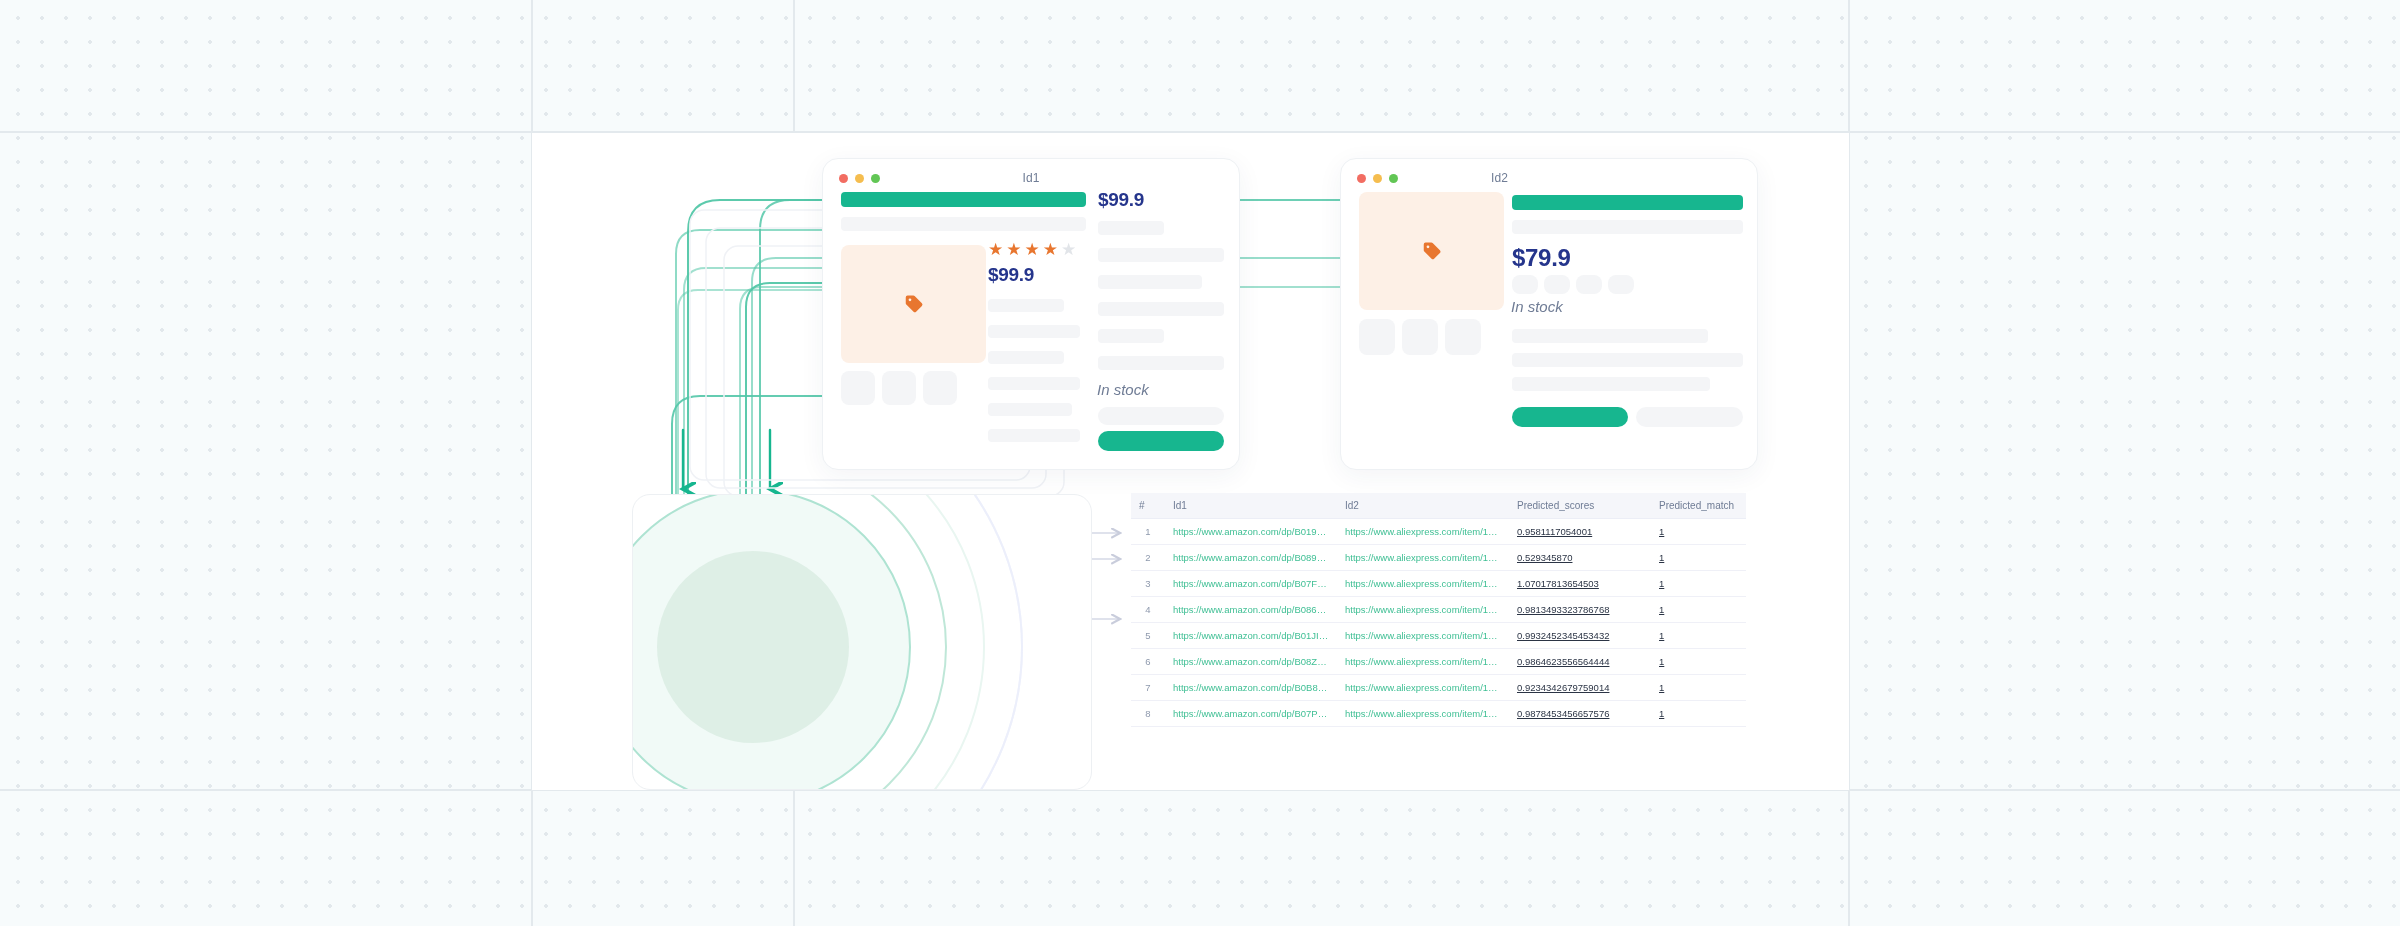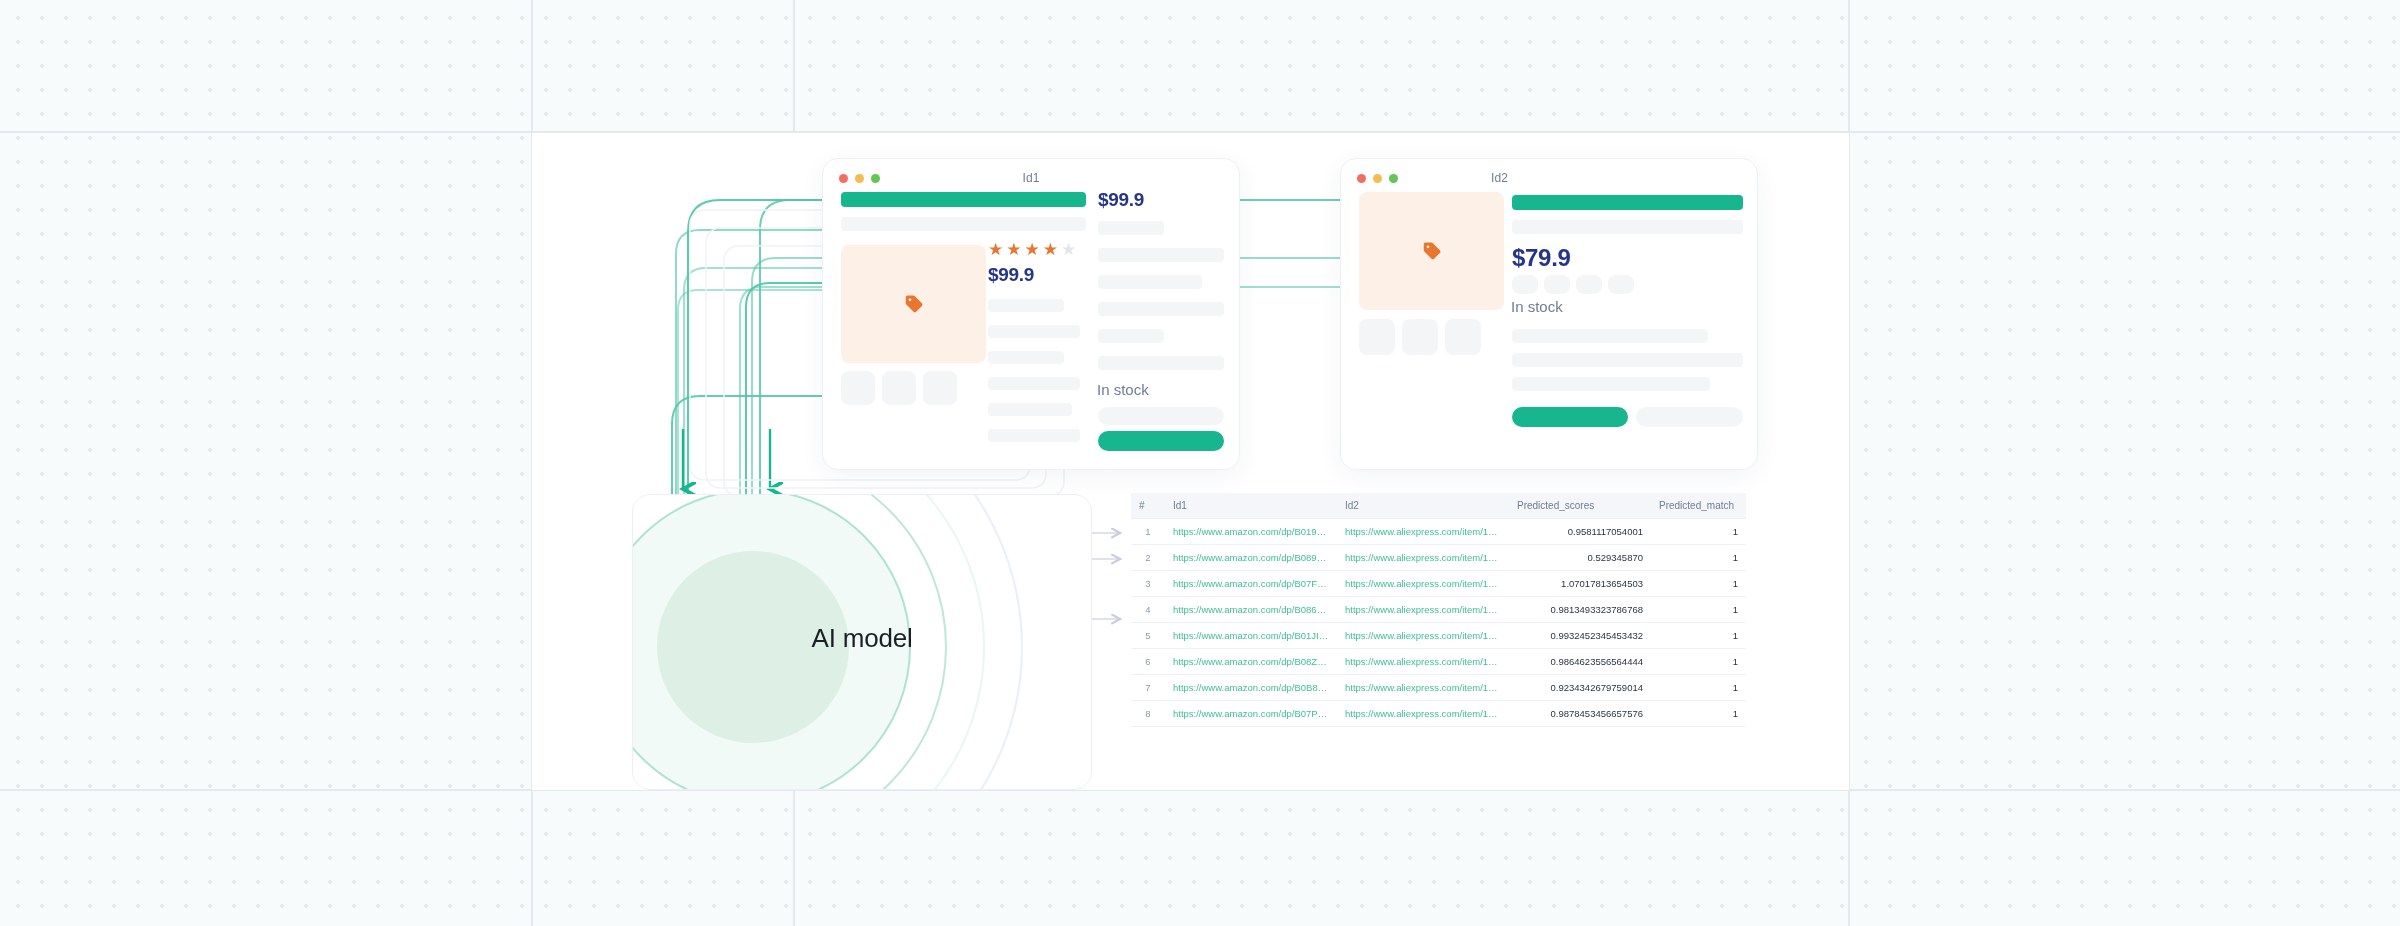--- a/index.html
+++ b/index.html
@@ -60,21 +60,21 @@
   .bar-green { position:absolute; background:#17b68f; border-radius:4px; }
   .btn-green { position:absolute; background:#17b68f; border-radius:999px; }
   .img-ph {
     position:absolute; background:#fdf0e6; border-radius:8px;
     display:flex; align-items:center; justify-content:center;
   }
   .price {
     position:absolute; color:#25358c; font-weight:bold; letter-spacing:-.3px;
   }
   .instock {
-    position:absolute; color:#6f7c95; font-size:15px;
+    position:absolute; color:#6f7c95; font-size:15px;font-style:italic;
   }
   .stars { position:absolute; display:flex; gap:3px; font-size:17px; line-height:1; }
   .st-on { color:#e8762f; }
   .st-off { color:#e2e5e9; }
 
   
   #ai-node {
     position:absolute; left:632px; top:494px;
     width:460px; height:296px;
     background:#ffffff;
@@ -112,21 +112,21 @@
   #res-table tbody td {
     padding:7px 8px;
     border-bottom:1px solid #eff0f7;
     color:#2b3445;
     white-space:nowrap;
     overflow:hidden;
     text-overflow:ellipsis;
   }
   #res-table tbody td.idx { color:#8e99ad; text-align:center; font-size:9.5px; }
   #res-table tbody td.url { color:#3fbf94; }
-  #res-table tbody td.num { text-align:right; color:#2b3445; }
+  #res-table tbody td.num { text-align:left; color:#2b3445;text-decoration:underline; }
   #res-table col.c-idx { width:34px; }
   #res-table col.c-id1 { width:172px; }
   #res-table col.c-id2 { width:172px; }
   #res-table col.c-sc  { width:142px; }
   #res-table col.c-mt  { width:95px; }
 </style>
 </head>
 <body>
 
 <div id="stage">
@@ -269,21 +269,20 @@
     <div class="sk sk-pill" style="left:295px; top:248px; width:107px; height:20px;"></div>
   </div>
 
   <div id="ai-node">
     <div class="ring" style="left:-150px; top:-118px; width:540px; height:540px; border:2px solid #eceffb;"></div>
     <div class="ring" style="left:-112px; top:-80px; width:464px; height:464px; border:2px solid #e9f6f1;"></div>
     <div class="ring" style="left:-74px; top:-42px; width:388px; height:388px; border:2px solid #bfe7d8;"></div>
     <div class="ring" style="left:-38px; top:-6px; width:316px; height:316px; border:2px solid #aee3d2; background:#f1faf7;"></div>
     <div class="ring" style="left:24px; top:56px; width:192px; height:192px; background:#deefe6;"></div>
     <div class="ring" style="left:-150px; top:-118px; width:540px; height:540px; border:2px solid #eceffb; opacity:.55;"></div>
-    <div id="ai-label">AI model</div>
   </div>
 
   <div id="res-table">
     <table>
       <colgroup>
         <col class="c-idx">
           <col class="c-id1">
           <col class="c-id2">
           <col class="c-sc">
           <col class="c-mt">

